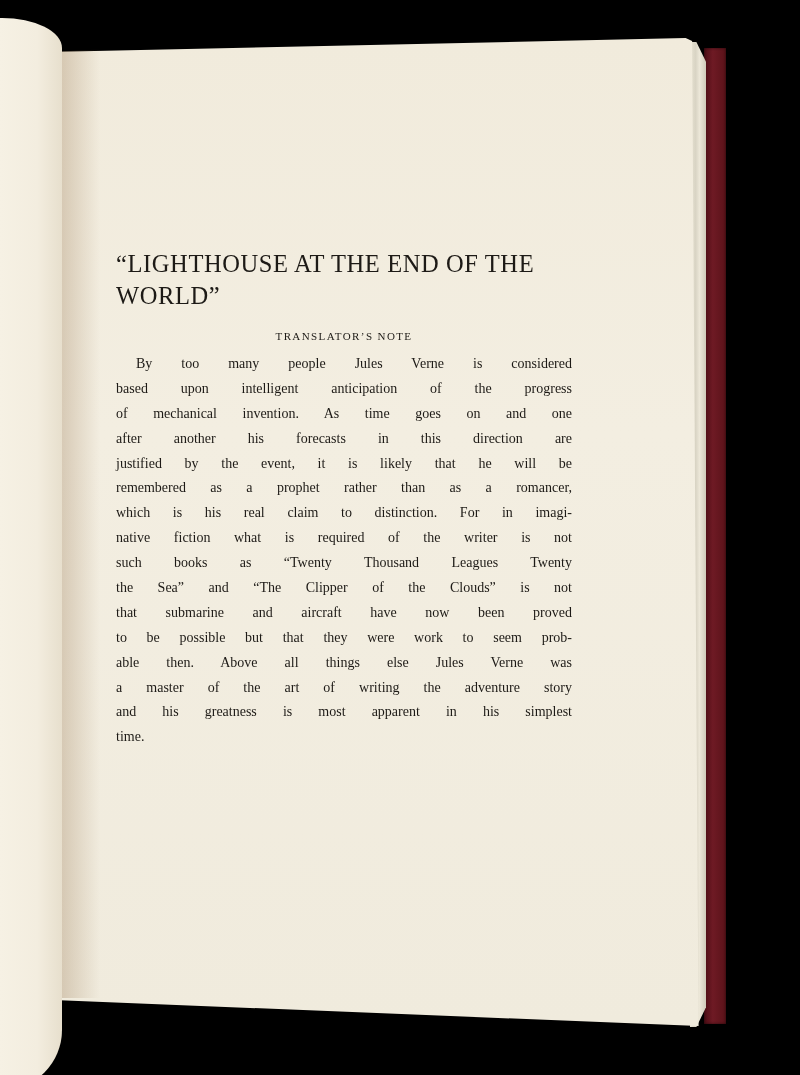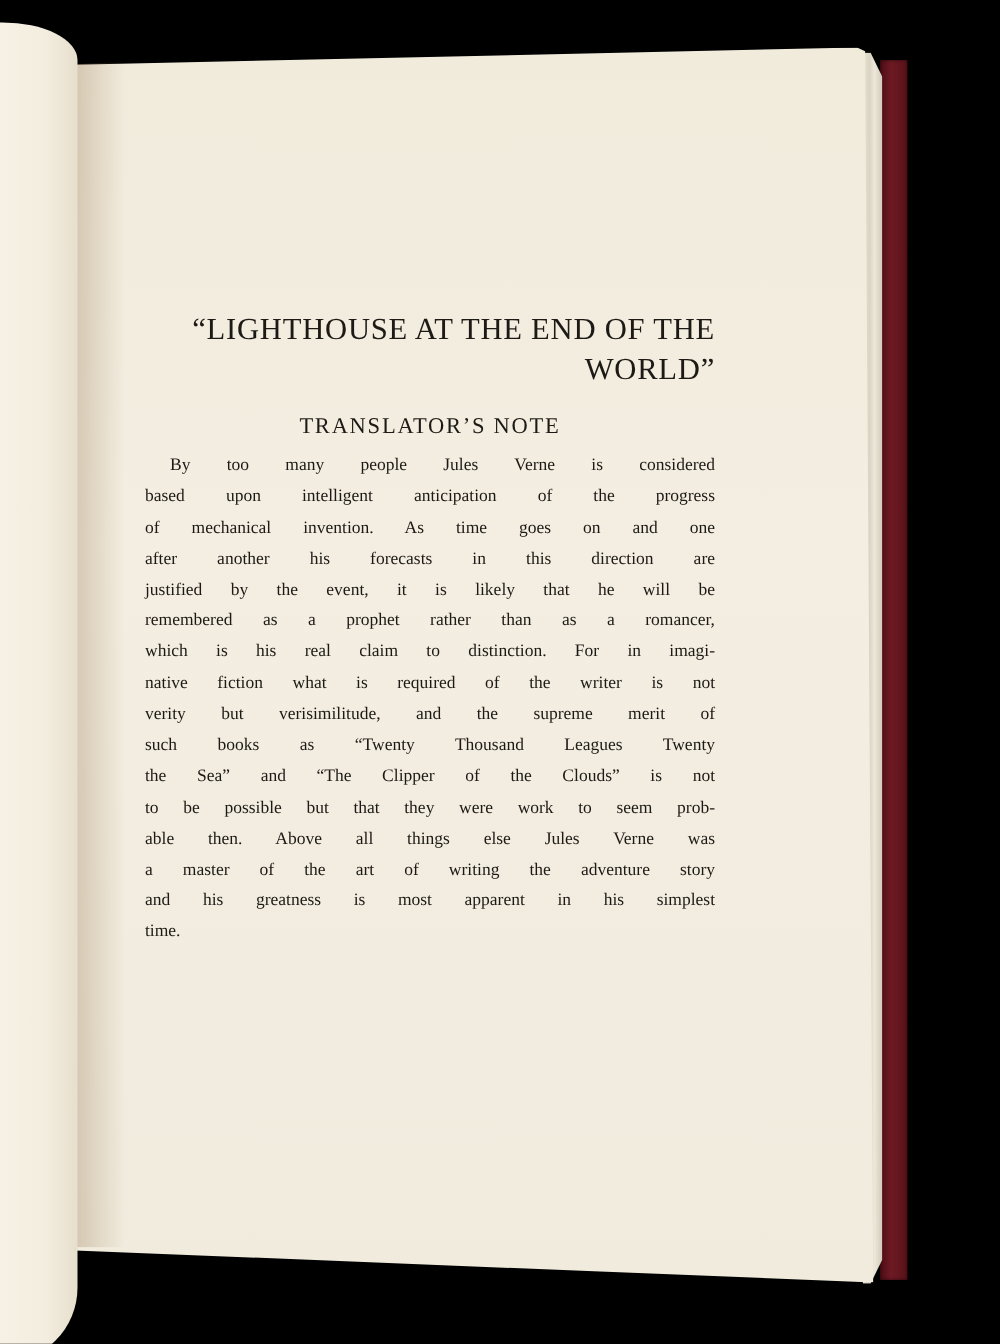--- a/index.html
+++ b/index.html
@@ -49,30 +49,30 @@
     border-bottom-right-radius: 60px 60px;
   }
 
   
   .text-block {
     position: absolute; left: 116px; top: 248px; width: 456px;
     color: #1d1a16;
     font-family: "Liberation Serif", "DejaVu Serif", serif;
   }
   .title {
-    text-align: right;
+    text-align: left;
     font-size: 24.5px;
     line-height: 32px;
     letter-spacing: 0.6px;
     margin: 0;
     font-weight: normal;
   }
   .subtitle {
     text-align: center;
-    font-size: 18px;
+    font-size: 11px;
     letter-spacing: 1.4px;
     margin: 18px 0 10px 0;
     font-weight: normal;
   }
   .para-line {
     display: block;
     font-size: 14px;
     line-height: 24.9px;
     text-align: justify;
     text-align-last: justify;
@@ -104,23 +104,23 @@
 
     <div>
       <span class="para-line indent">By too many people Jules Verne is considered</span>
       <span class="para-line">based upon intelligent anticipation of the progress</span>
       <span class="para-line">of mechanical invention.  As time goes on and one</span>
       <span class="para-line">after another his forecasts in this direction are</span>
       <span class="para-line">justified by the event, it is likely that he will be</span>
       <span class="para-line">remembered as a prophet rather than as a romancer,</span>
       <span class="para-line">which is his real claim to distinction.  For in imagi-</span>
       <span class="para-line">native fiction what is required of the writer is not</span>
-      <span class="para-line">verity but verisimilitude, and the supreme merit of</span>
       <span class="para-line">such books as “Twenty Thousand Leagues Twenty</span>
       <span class="para-line">the Sea” and “The Clipper of the Clouds” is not</span>
+      <span class="para-line">that submarine and aircraft have now been proved</span>
       <span class="para-line">to be possible but that they were work to seem prob-</span>
       <span class="para-line">able then.  Above all things else Jules Verne was</span>
       <span class="para-line">a master of the art of writing the adventure story</span>
       <span class="para-line">and his greatness is most apparent in his simplest</span>
       <span class="para-line last">time.</span>
     </div>
     <div class="gap"></div>
   </div>
 </div>
 

